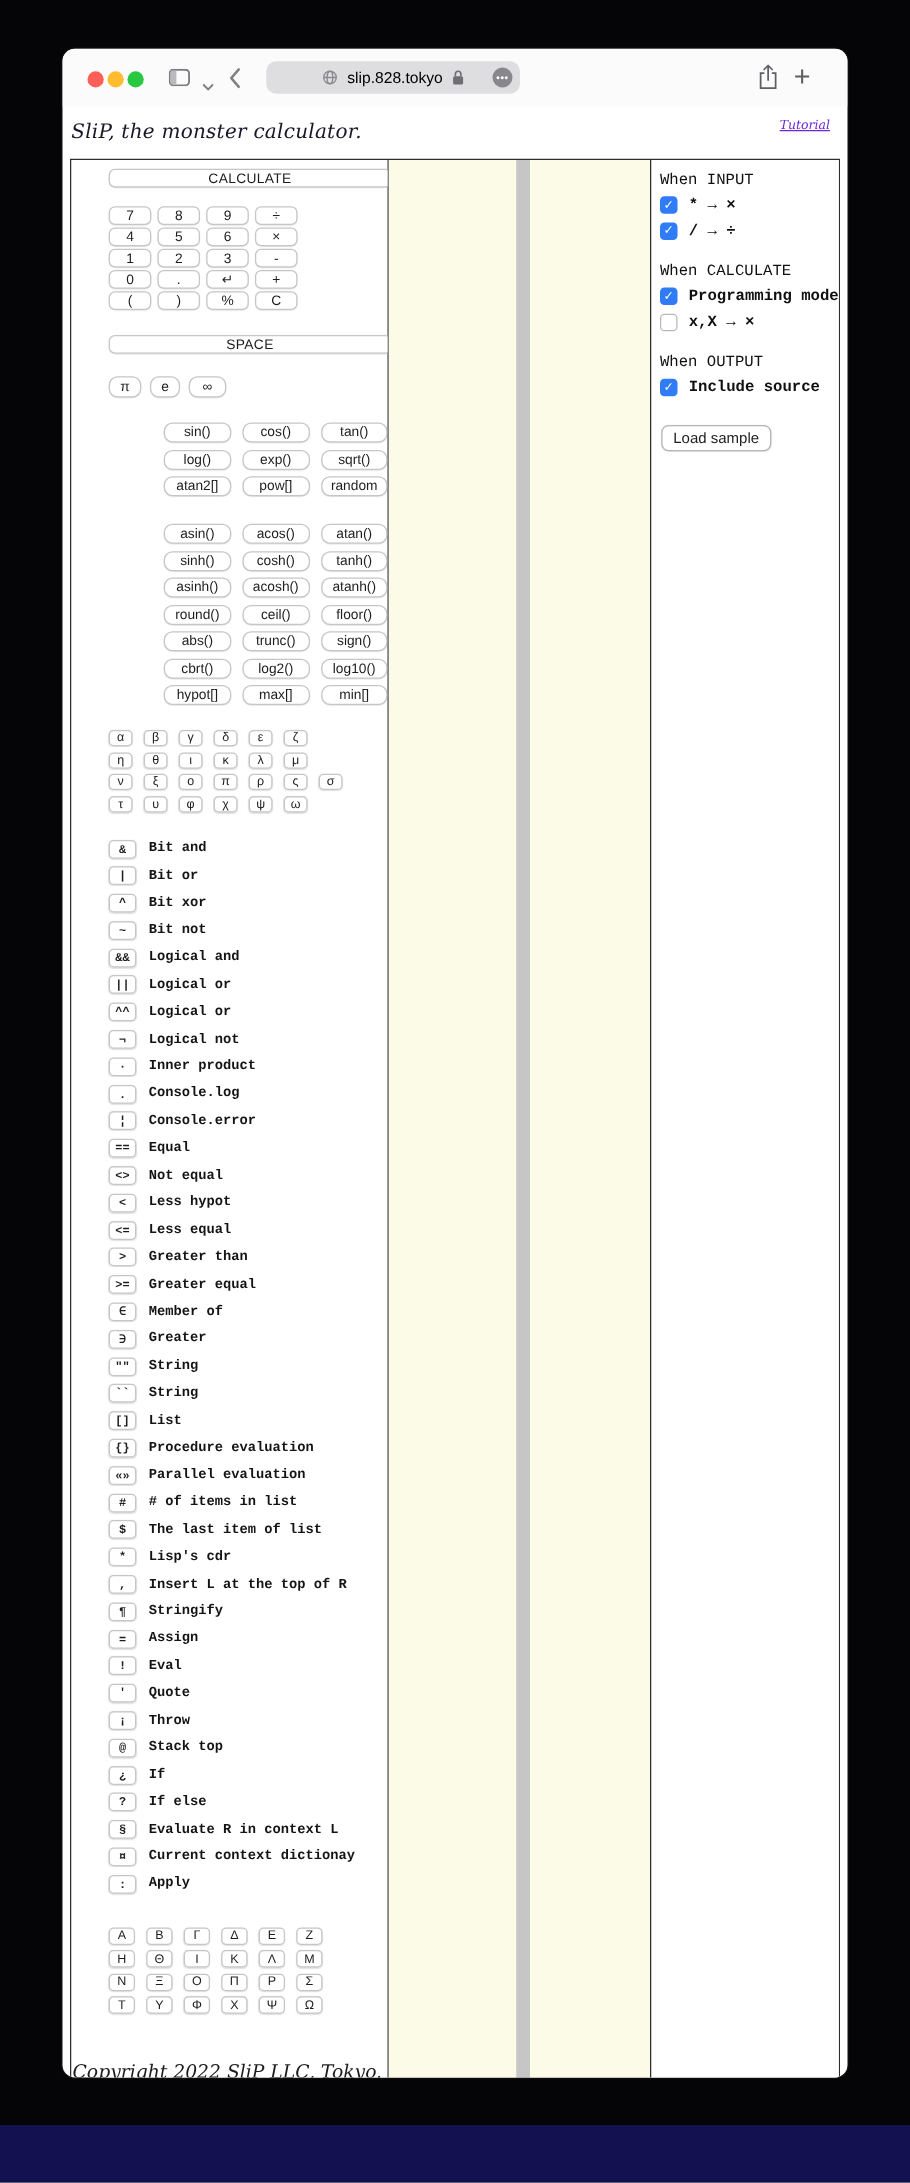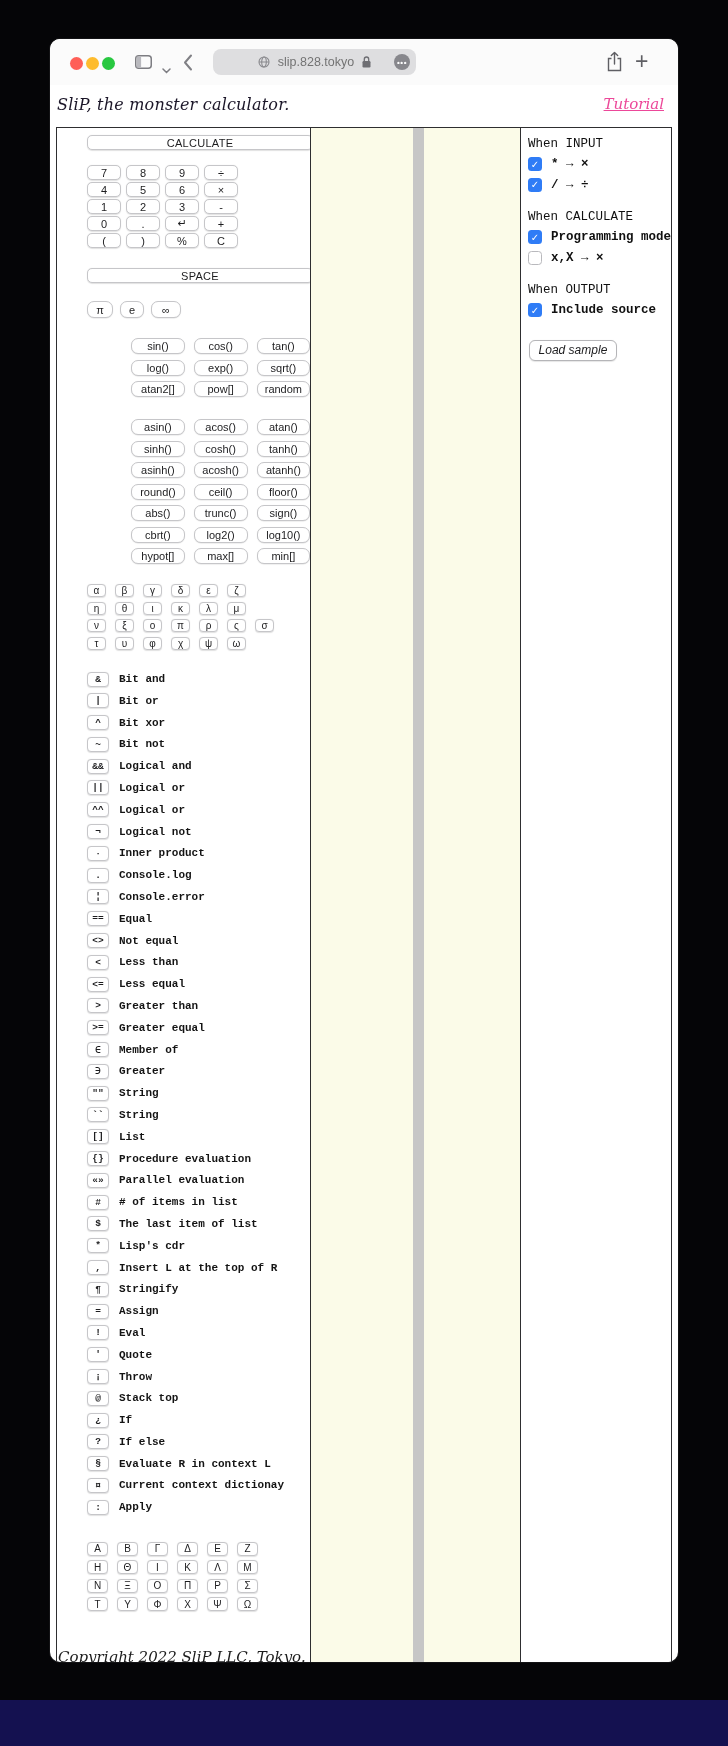--- a/index.html
+++ b/index.html
@@ -25,37 +25,37 @@
   .t-yellow{left:35.5px;background:#FEBC2E;}
   .t-green{left:51.5px;background:#28C840;}
   .chrome-ico{position:absolute;color:#7d7d82;}
   .sidebar-ico{left:85px;top:16px;}
   .chev-down{left:112px;top:21px;}
   .back-chev{left:133px;top:15px;}
   .url-pill{
     position:absolute;left:163px;top:10px;width:203px;height:26px;border-radius:8px;
     background:#dedee0;display:flex;align-items:center;justify-content:center;
   }
-  .url-text{font-size:12.5px;color:#737373;margin:0 8px;}
+  .url-text{font-size:12.5px;color:#000000;margin:0 8px;}
   .ellipsis-btn{
     position:absolute;right:6px;top:5px;width:16px;height:16px;border-radius:50%;
     background:#87878c;color:#fff;font-size:8px;letter-spacing:0.5px;
     display:flex;align-items:center;justify-content:center;font-weight:bold;
   }
   .share-ico{position:absolute;left:556px;top:12px;}
   .plus-ico{position:absolute;left:585px;top:8px;font-size:23px;font-weight:300;color:#5f5f64;line-height:28px;}
 
   
   .page-header{position:absolute;left:0;top:46px;width:628px;height:42px;}
   .fancy{font-family:"DejaVu Serif",serif;font-style:italic;}
   .site-title{
     position:absolute;left:7px;top:10px;font-size:16px;color:#1b1628;letter-spacing:0.2px;
   }
   .tutorial-link{
-    position:absolute;right:14px;top:10px;font-size:15px;color:#ec4899;
+    position:absolute;right:14px;top:10px;font-size:10px;color:#6d28d9;
     text-decoration:underline;cursor:pointer;font-style:italic;
   }
 
   
   .main{
     position:absolute;left:6px;top:88px;width:616px;height:1705px;
     border:1px solid #2e2e30;box-sizing:border-box;display:flex;flex-direction:row;padding-left:24px;
   }
   .tools{width:237px;border-right:1px solid #2e2e30;box-sizing:border-box;
     padding:7px 0 0 6px;overflow:hidden;background:#fff;}
@@ -106,21 +106,21 @@
   .cbox{width:14px;height:14px;border-radius:3.5px;box-sizing:border-box;flex:none;
     display:flex;align-items:center;justify-content:center;}
   .cbox.on{background:#2f7cf6;color:#fff;font-size:10px;font-weight:bold;
     font-family:"DejaVu Sans",sans-serif;}
   .cbox.off{background:#fff;border:1px solid #b9b9bd;}
   .opt-label{margin-left:9px;font-size:12.5px;font-weight:bold;color:#101010;white-space:nowrap;}
   .load-sample{
     margin-top:21px;margin-left:1px;width:86px;height:19px;border-radius:6px;
     border:1px solid #b5b5b8;background:#fff;font-family:"Liberation Sans",sans-serif;
     font-size:12px;color:#1d1d1f;display:flex;align-items:center;justify-content:center;
-    box-shadow:0 0.5px 1px rgba(0,0,0,0.1);cursor:pointer;font-style:italic;
+    box-shadow:0 0.5px 1px rgba(0,0,0,0.1);cursor:pointer;
   }
 
   
   .footer{position:absolute;left:0;top:1604px;width:628px;height:28px;}
   .copyright{position:absolute;left:8px;top:5px;font-size:15px;color:#1c1c1c;}
 </style>
 </head>
 <body>
 
 <div class="card">
@@ -358,21 +358,21 @@
           <div class="op-row">
             <div class="btn op-btn">==</div>
             <span class="op-label">Equal</span>
           </div>
           <div class="op-row">
             <div class="btn op-btn">&lt;&gt;</div>
             <span class="op-label">Not equal</span>
           </div>
           <div class="op-row">
             <div class="btn op-btn">&lt;</div>
-            <span class="op-label">Less than</span>
+            <span class="op-label">Less hypot</span>
           </div>
           <div class="op-row">
             <div class="btn op-btn">&lt;=</div>
             <span class="op-label">Less equal</span>
           </div>
           <div class="op-row">
             <div class="btn op-btn">&gt;</div>
             <span class="op-label">Greater than</span>
           </div>
           <div class="op-row">

